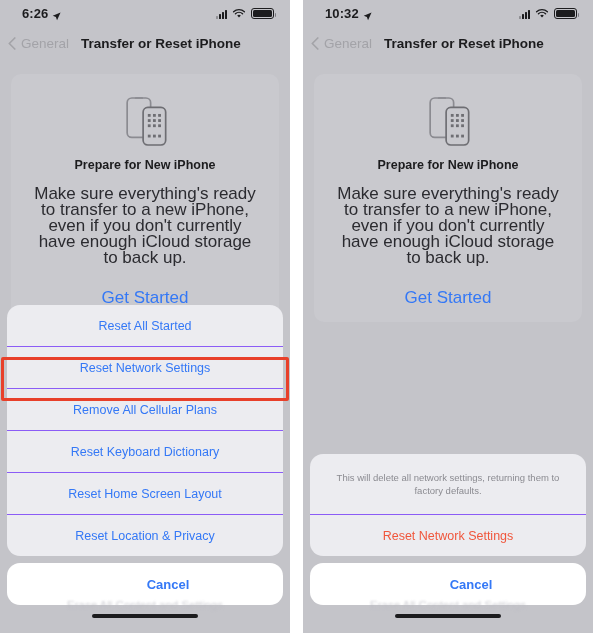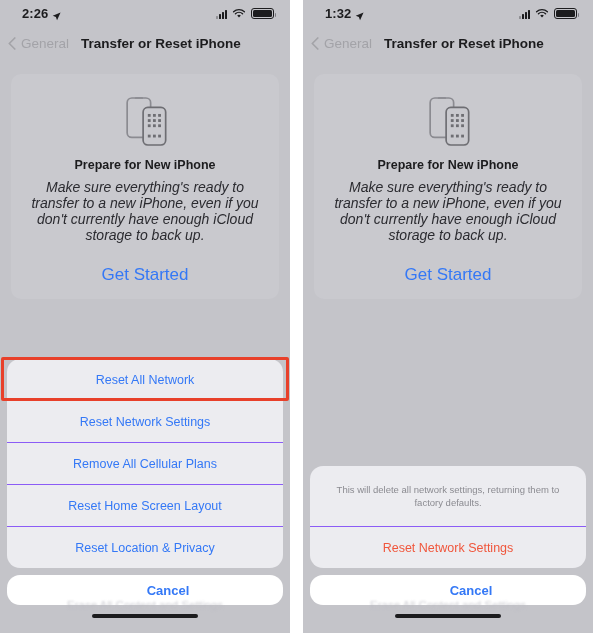--- a/index.html
+++ b/index.html
@@ -138,28 +138,27 @@
     height: 62px;
     display: flex;
     align-items: center;
     justify-content: center;
     margin-bottom: 6px;
   }
   .card-title {
     font-size: 12.5px;
     font-weight: bold;
     color: #1c1c1e;
-    margin-bottom: 7px;
+    margin-bottom: 14px;
   }
   .card-body {
-    font-size: 14px;
+    font-size: 17px;
     line-height: 16px;
     color: #2b2b30;
     padding: 0 5px;
-    font-style: italic;
   }
   .card-link {
     margin-top: 22px;
     font-size: 17px;
     color: #3478f6;
   }
 
   
   .sheet-wrap {
     position: absolute;
@@ -204,21 +203,21 @@
     text-align: center;
     border-top: none;
   }
   .sheet-destructive {
     color: #f0563c;
   }
   .sheet-cancel {
     margin-top: 7px;
     background: #ffffff;
     border-radius: 13px;
-    height: 30px;
+    height: 42px;
     display: flex;
     align-items: center;
     justify-content: center;
     font-size: 13px;
     font-weight: bold;
     color: #3478f6;
     padding-left: 46px;
   }
   .home-indicator-area {
     height: 21px;
@@ -244,21 +243,21 @@
 </style>
 </head>
 <body>
 
 <div class="screens">
 
   <div class="phone phone-left">
 
     <div class="statusbar">
       <div class="status-time">
-        <span>2:26</span>
+        <span>6:26</span>
         <span class="loc-arrow">
           <svg viewBox="0 0 10 10" width="9" height="9">
               <path d="M9.5 0.5 L0.8 4.2 L4.3 5.6 L5.6 9.3 Z" fill="#1c1c1e"></path>
             </svg>
         </span>
       </div>
       <div class="status-icons">
         <span class="cell-bars">
             <i></i>
             <i></i>
@@ -315,40 +314,41 @@
         </div>
         <div class="card-title">Prepare for New iPhone</div>
         <div class="card-body">Make sure everything's ready to transfer to a new iPhone, even if you don't currently have enough iCloud storage to back up.</div>
         <div class="card-link">Get Started</div>
       </div>
     </div>
 
     <div class="sheet-wrap">
       <div class="ghost-text">Erase All Content and Settings</div>
       <div class="sheet-group">
-        <div class="sheet-row">Reset All Network</div>
+        <div class="sheet-row">Reset All Started</div>
         <div class="sheet-row" id="hl-row">Reset Network Settings</div>
         <div class="sheet-row">Remove All Cellular Plans</div>
+        <div class="sheet-row">Reset Keyboard Dictionary</div>
         <div class="sheet-row">Reset Home Screen Layout</div>
         <div class="sheet-row">Reset Location &amp; Privacy</div>
       </div>
       <div class="sheet-cancel">Cancel</div>
       <div class="home-indicator-area">
         <div class="home-indicator"></div>
       </div>
     </div>
 
     <div class="highlight-box" style="left:1px; top:357px; width:288px; height:44px;"></div>
   </div>
 
   <div class="phone phone-right">
 
     <div class="statusbar">
       <div class="status-time">
-        <span>1:32</span>
+        <span>10:32</span>
         <span class="loc-arrow">
           <svg viewBox="0 0 10 10" width="9" height="9">
               <path d="M9.5 0.5 L0.8 4.2 L4.3 5.6 L5.6 9.3 Z" fill="#1c1c1e"></path>
             </svg>
         </span>
       </div>
       <div class="status-icons">
         <span class="cell-bars">
             <i></i>
             <i></i>

